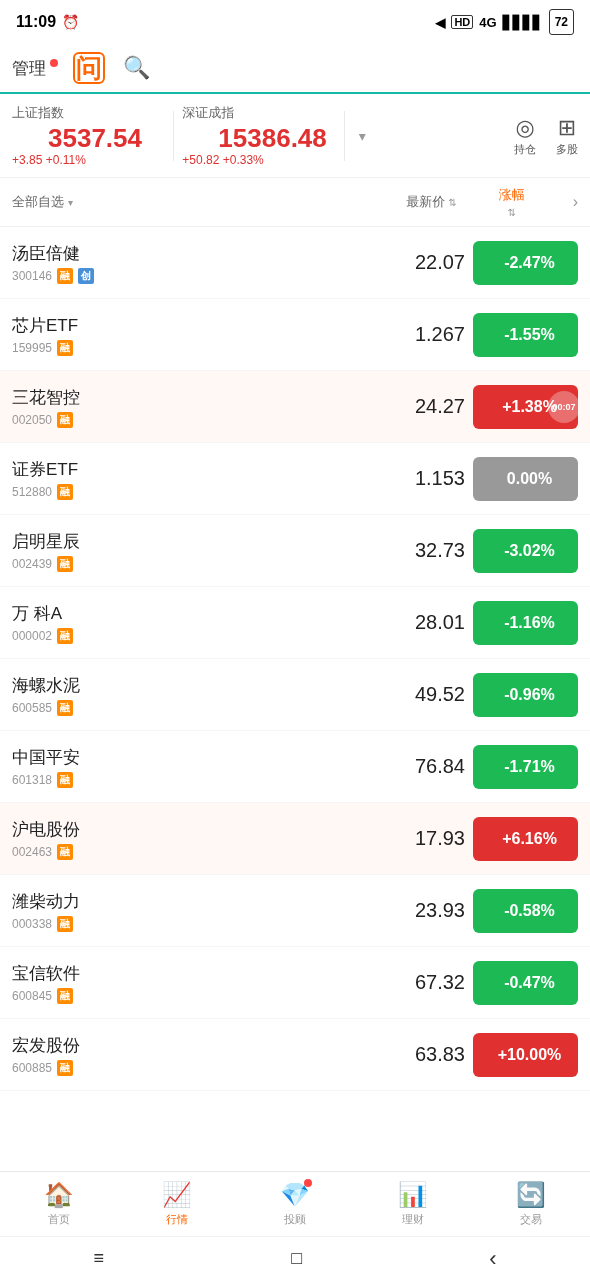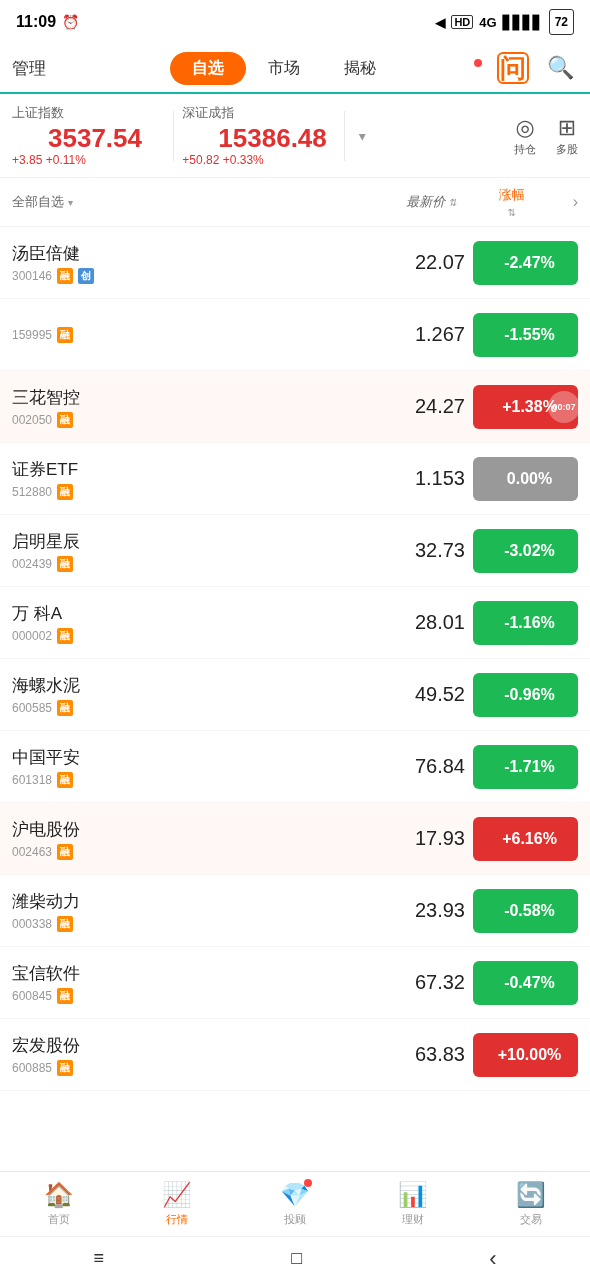--- a/index.html
+++ b/index.html
@@ -184,21 +184,20 @@
     .th-price {
       width: 100px;
       font-size: 13px;
       color: #666;
       text-align: right;
       display: flex;
       align-items: center;
       justify-content: flex-end;
       gap: 3px;
       cursor: pointer;
-      font-style: italic;
     }
     .th-change {
       width: 110px;
       font-size: 13px;
       color: #ff6600;
       text-align: right;
       display: flex;
       align-items: center;
       justify-content: flex-end;
       gap: 3px;
@@ -386,25 +385,20 @@
     <span style="font-size:13px;font-weight:600;">4G</span>
     <span>▋▋▋▋</span>
     <span style="font-size:12px;border:1.5px solid #333;padding:5px 5px;border-radius:3px;font-weight:600;">
       <span>72</span>
     </span>
   </div>
 </div>
 
 <div class="top-nav">
   <div class="nav-manage">管理</div>
-  <div class="nav-tabs">
-    <div class="nav-tab active">自选</div>
-    <div class="nav-tab">市场</div>
-    <div class="nav-tab">揭秘</div>
-  </div>
   <div class="nav-right">
     <div class="icon-btn" style="position:relative;">
       <span class="icon-text" style="font-size:26px;border:2px solid #ff6600;border-radius:6px;width:32px;height:32px;display:flex;align-items:center;justify-content:center;font-weight:700;">问</span>
       <span class="notification-dot"></span>
     </div>
     <div class="icon-btn">
       <span class="search-icon-shape">🔍</span>
     </div>
   </div>
 </div>
@@ -472,20 +466,21 @@
       </div>
     </div>
     <div class="stock-price" style="">22.07</div>
     <div class="change-btn green-btn" style="">
       -2.47%
       
     </div>
   </div>
     <div class="stock-row">
     <div class="stock-info">
+      <div class="stock-name">芯片ETF</div>
       <div class="stock-code-row">
         <span class="stock-code">159995</span>
         <span class="tag tag-rong">融</span>
       </div>
     </div>
     <div class="stock-price" style="">1.267</div>
     <div class="change-btn green-btn" style="">
       -1.55%
       
     </div>

